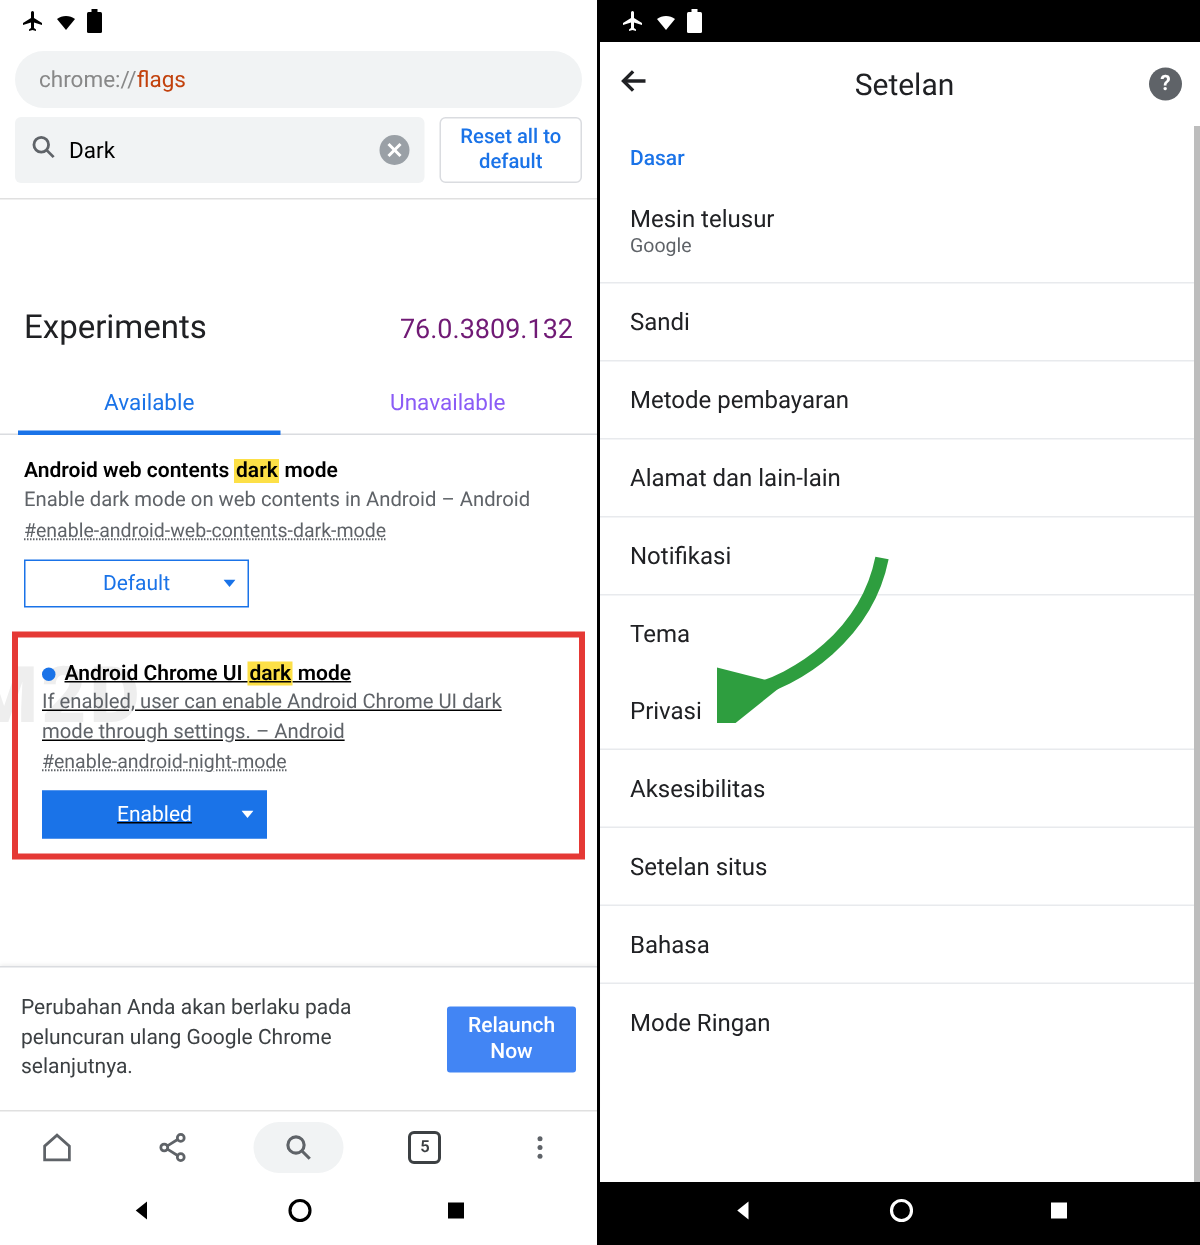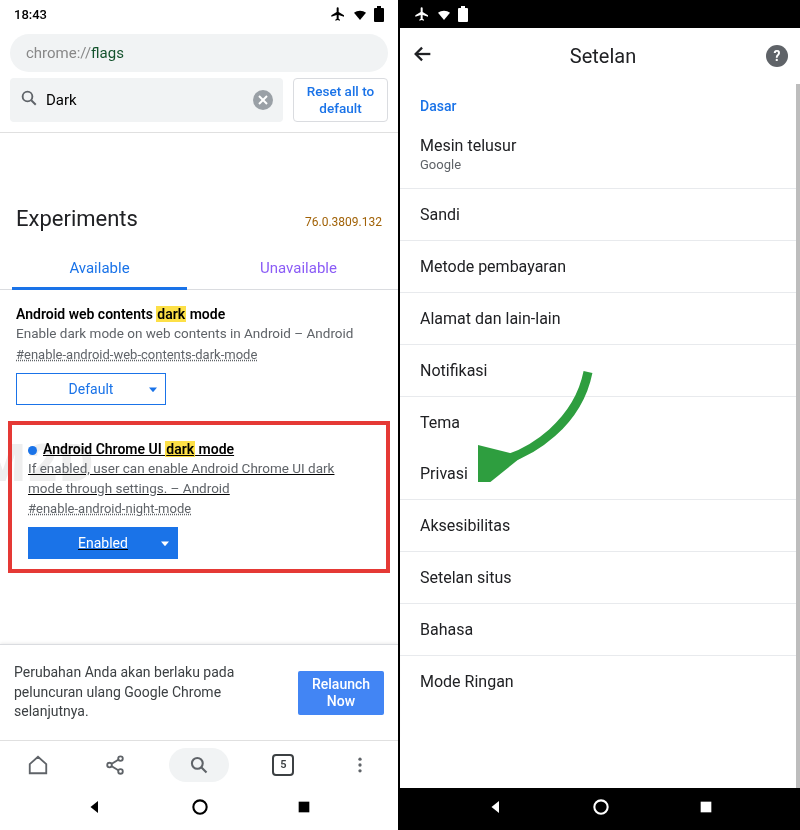--- a/index.html
+++ b/index.html
@@ -11,36 +11,36 @@
 
 .statusbar { height: 28px; display: flex; align-items: center; padding: 0 14px; font-size: 13px; font-weight: 500; }
 .statusbar.light { background: #fff; color: #000; }
 .statusbar.dark { background: #000; color: #fff; }
 .statusbar .time { flex: 1; }
 .statusbar .icons { display: flex; gap: 6px; align-items: center; }
 .sb-ico { display: inline-flex; }
 
 
 .omnibox { margin: 6px 10px 6px 10px; background: #f1f3f4; border-radius: 20px; height: 38px; display: flex; align-items: center; padding: 0 16px; color: #888; font-size: 15px; }
-.omnibox .em { color: #14532d; }
+.omnibox .em { color: #c2410c; }
 
 
 .search-row { display: flex; gap: 10px; padding: 0 10px 10px 10px; }
 .search-box { flex: 1; background: #f1f3f4; border-radius: 4px; height: 44px; display: flex; align-items: center; padding: 0 10px; gap: 8px; }
 .search-box input { border: none; background: transparent; flex: 1; font-size: 15px; outline: none; }
 .clear-btn { width: 20px; height: 20px; border-radius: 50%; background: #9aa0a6; display: flex; align-items: center; justify-content: center; }
 .clear-btn svg { width: 10px; height: 10px; }
 .reset-btn { width: 112px; border: 1px solid #dadce0; border-radius: 4px; background: #fff; color: #1a73e8; font-size: 13.5px; font-weight: 500; line-height: 1.25; display: flex; align-items: center; justify-content: center; text-align: center; padding: 4px 6px; }
 
 .divider-thin { height: 1px; background: #e0e0e0; width: 100%; }
 
 
 .exp-head { display: flex; align-items: baseline; justify-content: space-between; padding: 12px 16px 6px 16px; }
 .exp-head h1 { font-size: 22px; font-weight: 400; color: #202124; }
-.exp-head .ver { font-size: 12px; color: #a16207; }
+.exp-head .ver { font-size: 18px; color: #701a75; }
 
 
 .tabs { display: flex; border-bottom: 1px solid #dadce0; margin-top: 8px; }
 .tab { flex: 1; text-align: center; padding: 14px 0 12px 0; font-size: 15px; color: #8b5cf6; position: relative; }
 .tab.active { color: #1a73e8; }
 .tab.active::after { content: ""; position: absolute; left: 12px; right: 12px; bottom: -1px; height: 3px; background: #1a73e8; }
 
 
 .flag { padding: 14px 16px 10px 16px; font-size: 13.5px; color: #5f6368; line-height: 1.45; }
 .flag .title { color: #000; font-weight: 600; font-size: 14px; }
@@ -85,21 +85,20 @@
 .row .sub { font-size: 13px; color: #5f6368; margin-top: 2px; }
 .row.clip { padding-bottom: 6px; }
 .sep { height: 1px; background: #e8eaed; margin: 0; }
 .green-arrow { position: absolute; left: 78px; top: 278px; z-index: 5; pointer-events: none; }
 </style>
 </head>
 <body>
 
 <div class="pane pane-left">
   <div class="statusbar light">
-    <span class="time">18:43</span>
     <span class="icons">
       <span class="sb-ico">
           <svg width="16" height="16" viewBox="0 0 24 24" fill="#000">
             <path d="M21 16v-2l-8-5V3.5a1.5 1.5 0 0 0-3 0V9l-8 5v2l8-2.5V19l-2 1.5V22l3.5-1 3.5 1v-1.5L13 19v-5.5l8 2.5z"></path>
           </svg>
         </span>
       <span class="sb-ico">
           <svg width="16" height="16" viewBox="0 0 24 24" fill="#000">
             <path d="M12 21l9-11c-5-4-13-4-18 0l9 11z"></path>
           </svg>

